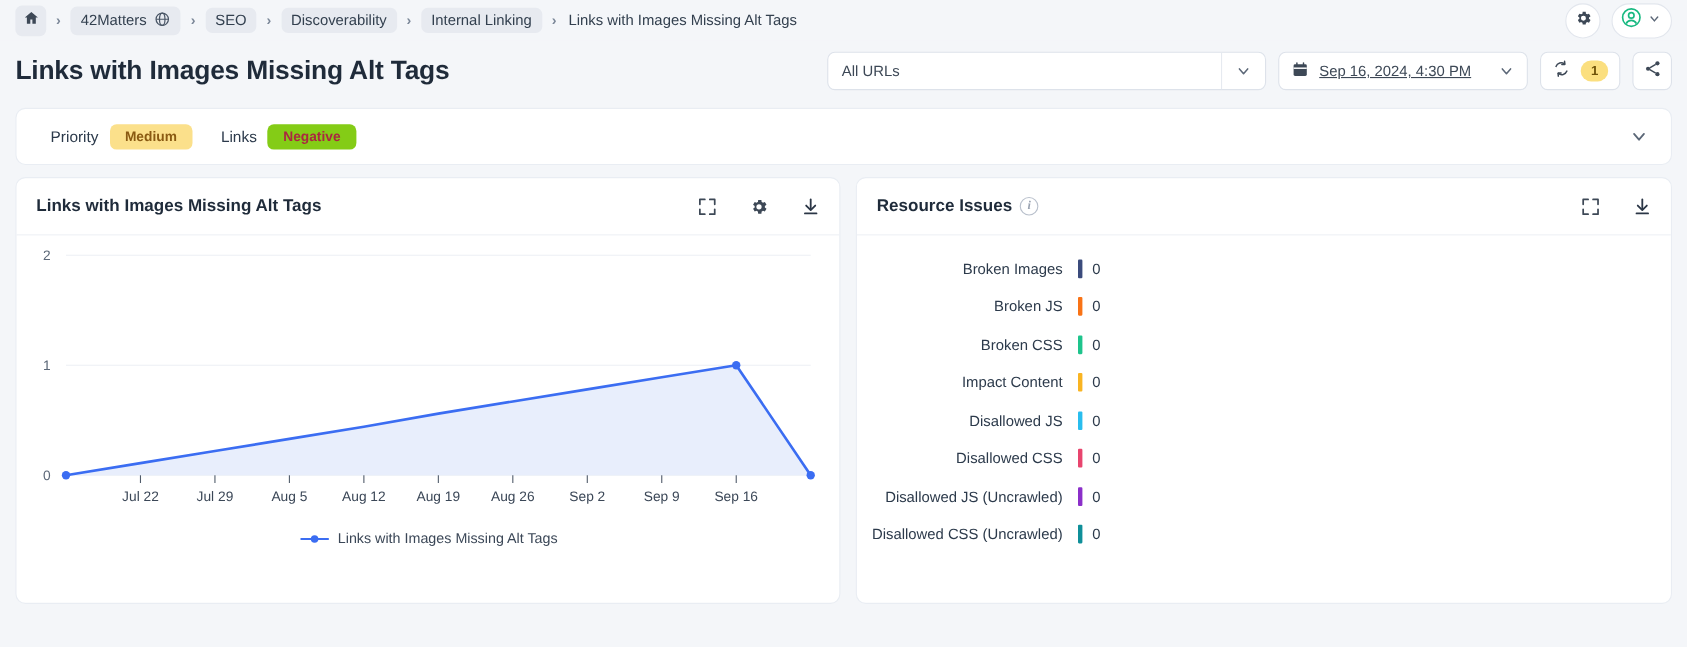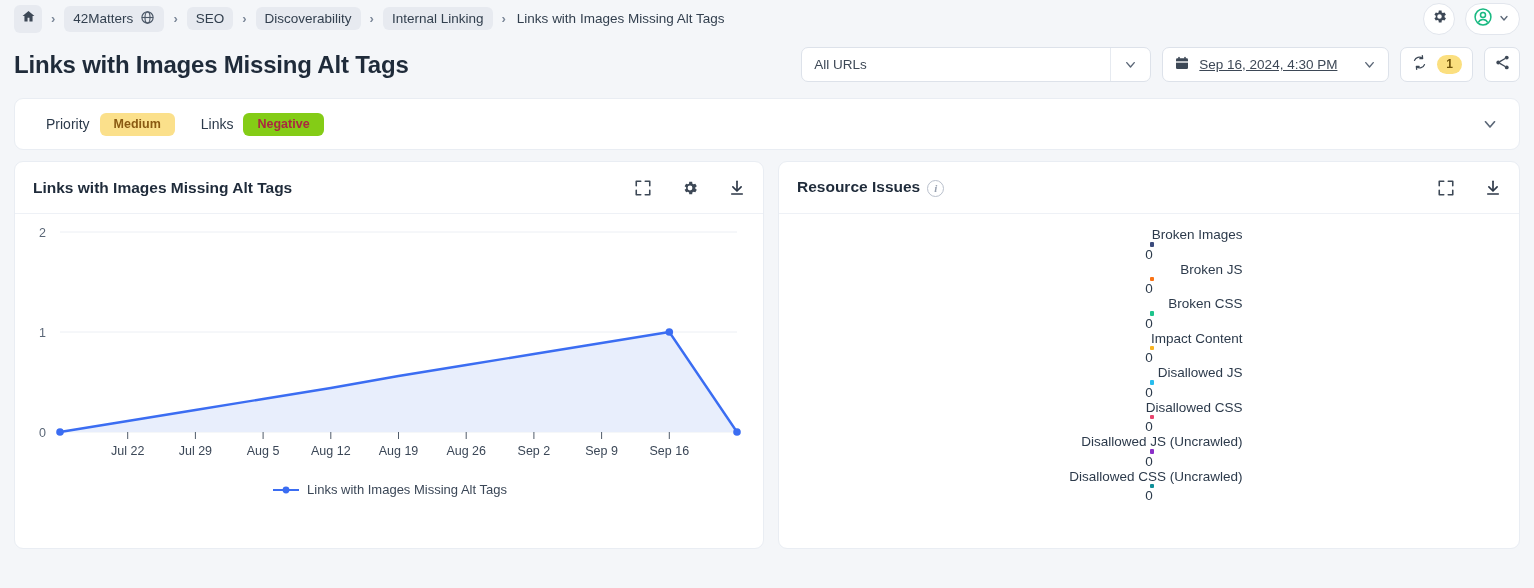--- a/index.html
+++ b/index.html
@@ -86,21 +86,21 @@
     color: #1f2b3a;
     letter-spacing: -0.2px;
   }
   .title-controls {
     margin-left: auto;
     display: flex;
     align-items: center;
     gap: 11px;
   }
   .url-select {
-    width: 350px; height: 35px;
+    width: 399px; height: 35px;
     background: #fff;
     border: 1px solid #dde2ea;
     border-radius: 7px;
     display: flex; align-items: center;
     font-size: 13.5px;
     color: #3d4856;
     cursor: pointer;
   }
   .url-select .val { padding: 0 12px; flex: 1; }
   .url-select .caret-box {
@@ -241,21 +241,20 @@
     color: #3b4757;
   }
   .legend-marker { display: flex; align-items: center; }
 
   
   .issues { padding: 13px 0 0 0; }
   .issue-row {
     display: flex;
     align-items: center;
     height: 34.5px;
-    flex-direction: column;
   }
   .issue-label {
     width: 187px;
     text-align: right;
     font-size: 13.5px;
     color: #2c3a4b;
     white-space: nowrap;
   }
   .issue-bar {
     width: 4px;

